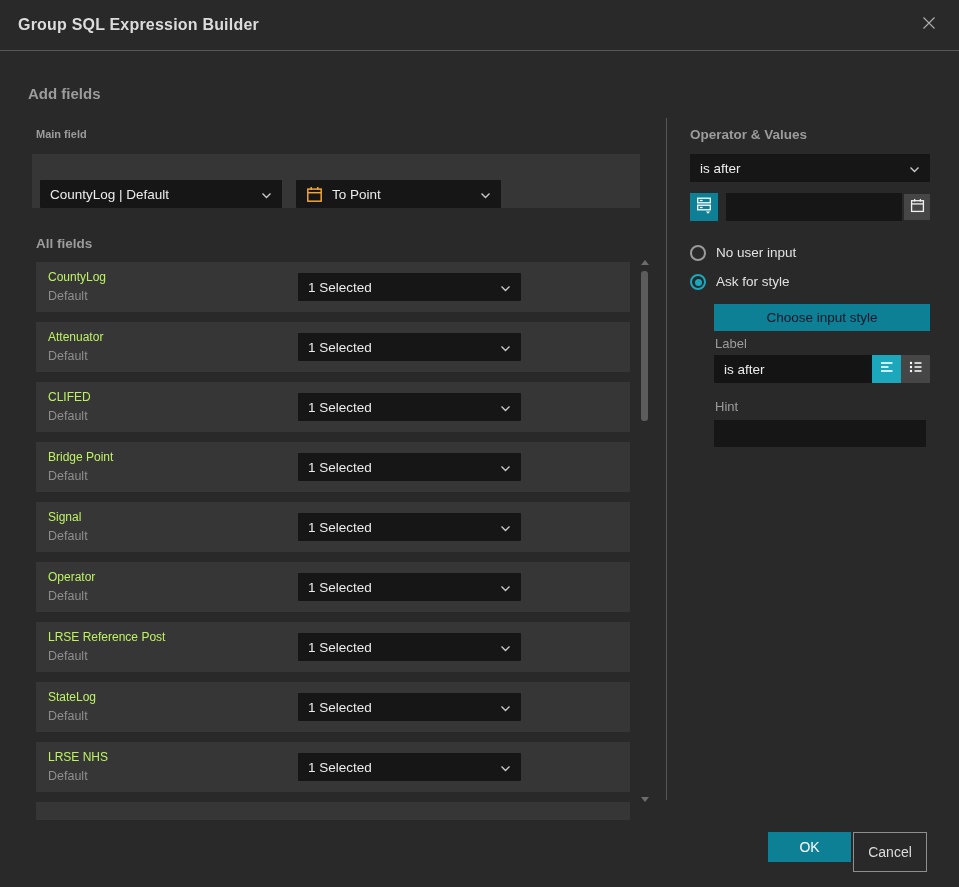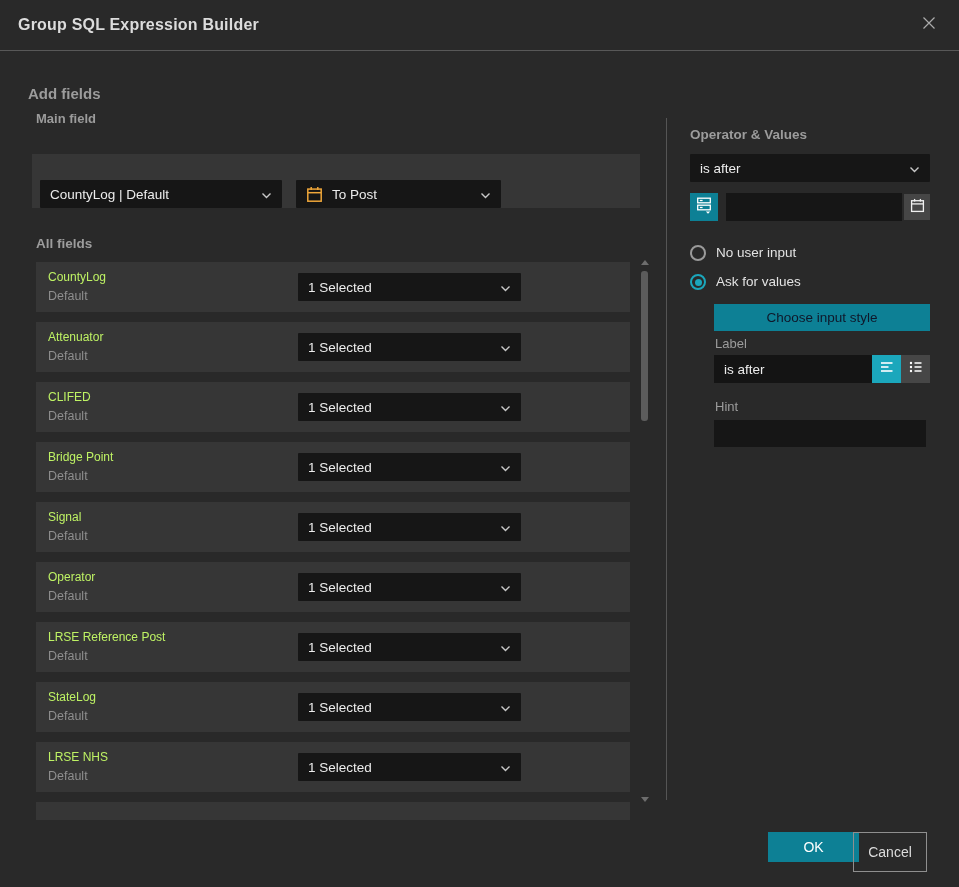--- a/index.html
+++ b/index.html
@@ -22,21 +22,21 @@
     position:absolute;top:0;left:0;width:959px;height:51px;
     border-bottom:1px solid #585858;
     display:flex;align-items:center;justify-content:space-between;
     padding:0 18px;
   }
   .title{font-size:16px;font-weight:bold;color:#dcdcdc;letter-spacing:.2px;}
   .close-btn{cursor:pointer;display:flex;align-items:center;justify-content:center;width:24px;height:24px;}
 
   .section-heading{color:#9c9c9c;font-weight:bold;position:absolute;}
   #add-fields-heading{left:28px;top:85px;font-size:15px;}
-  #main-field-label{left:36px;top:111px;font-size:13px;}
+  #main-field-label{left:36px;top:128px;font-size:11px;}
   #all-fields-label{left:36px;top:236px;font-size:13.5px;}
   #ov-heading{left:690px;top:127px;font-size:13.5px;}
 
   .main-field-panel{
     position:absolute;left:32px;top:154px;width:608px;height:54px;
     background:var(--panel-bg);display:flex;align-items:flex-end;
   }
   .dropdown{
     background:var(--input-bg);height:28px;display:flex;align-items:center;
     padding:0 10px;cursor:pointer;border-radius:1px;
@@ -85,21 +85,21 @@
   .field-label{position:absolute;font-size:13px;color:#9c9c9c;}
   #label-label{left:715px;top:336px;}
   #hint-label{left:715px;top:399px;}
   #label-input{position:absolute;left:714px;top:355px;width:158px;height:28px;background:#141414;border:none;
     color:#ececec;padding:0 10px;font-family:inherit;font-size:13.5px;outline:none;}
   #align-btn{position:absolute;left:872px;top:355px;width:29px;height:28px;background:var(--accent-bright);}
   #list-btn{position:absolute;left:901px;top:355px;width:29px;height:28px;background:#464646;}
   #hint-input{position:absolute;left:714px;top:420px;width:212px;height:27px;background:var(--input-bg);border:none;
     color:#ececec;padding:0 10px;font-family:inherit;font-size:13.5px;outline:none;}
 
-  #ok-btn{position:absolute;left:768px;top:832px;width:91px;height:30px;background:var(--accent);
+  #ok-btn{position:absolute;left:768px;top:832px;width:83px;height:30px;background:var(--accent);
     color:#fff;font-size:14px;border:none;cursor:pointer;font-family:inherit;}
   #cancel-btn{position:absolute;left:853px;top:832px;width:74px;height:40px;background:transparent;
     border:1px solid #8f8f8f;color:#dcdcdc;font-size:14px;cursor:pointer;font-family:inherit;}
 </style>
 </head>
 <body>
 
 <div class="titlebar">
   <div class="title">Group SQL Expression Builder</div>
   <div class="close-btn">
@@ -126,21 +126,21 @@
   </div>
   <div class="dropdown dd-date">
     <span class="cal">
       <svg width="17" height="17" viewBox="0 0 16 16" fill="none" stroke="#f0a73a" stroke-width="1.4">
         <rect x="1.7" y="2.9" width="12.6" height="11.4"></rect>
         <line x1="1.7" y1="6.3" x2="14.3" y2="6.3"></line>
         <line x1="4.9" y1="1" x2="4.9" y2="3.8"></line>
         <line x1="11.1" y1="1" x2="11.1" y2="3.8"></line>
       </svg>
     </span>
-    <span class="dd-text">To Post</span>
+    <span class="dd-text">To Point</span>
     <span class="chev">
       <svg width="11" height="7" viewBox="0 0 11 7">
           <path d="M1.5 1.5 L5.5 5.5 L9.5 1.5" fill="none" stroke="#c8c8c8" stroke-width="1.4"></path>
         </svg>
     </span>
   </div>
 </div>
 
 <div class="section-heading" id="all-fields-label">All fields</div>
 
@@ -297,21 +297,21 @@
     </svg>
   </span>
 </div>
 
 <div class="radio-row" id="radio-no">
   <span class="radio-circle"></span>
   <span class="radio-label">No user input</span>
 </div>
 <div class="radio-row" id="radio-ask">
   <span class="radio-circle selected"></span>
-  <span class="radio-label">Ask for values</span>
+  <span class="radio-label">Ask for style</span>
 </div>
 
 <div id="choose-input-btn">Choose input style</div>
 
 <div class="field-label" id="label-label">Label</div>
 <input id="label-input" type="text" value="is after" style="">
 <div class="sq-btn" id="align-btn">
   <span>
     <svg width="16" height="16" viewBox="0 0 16 16" stroke="#fff" stroke-width="1.6">
       <line x1="2" y1="4" x2="13.5" y2="4"></line>

